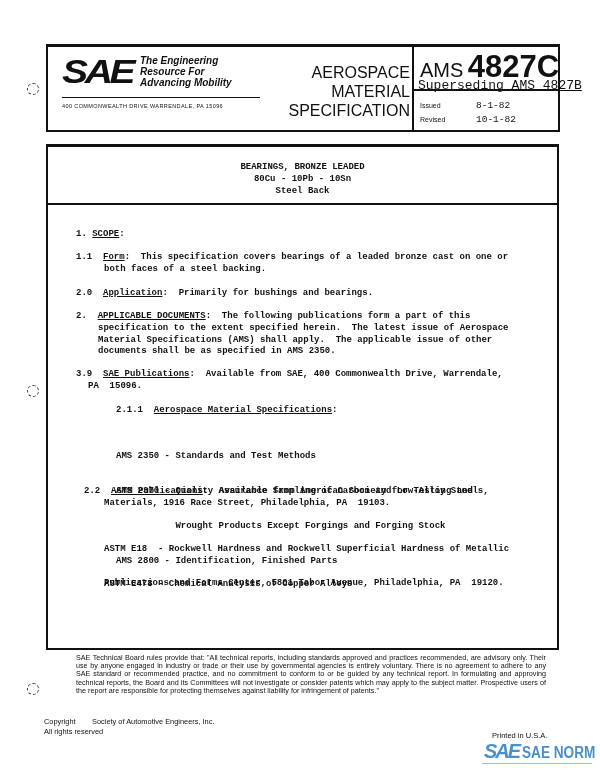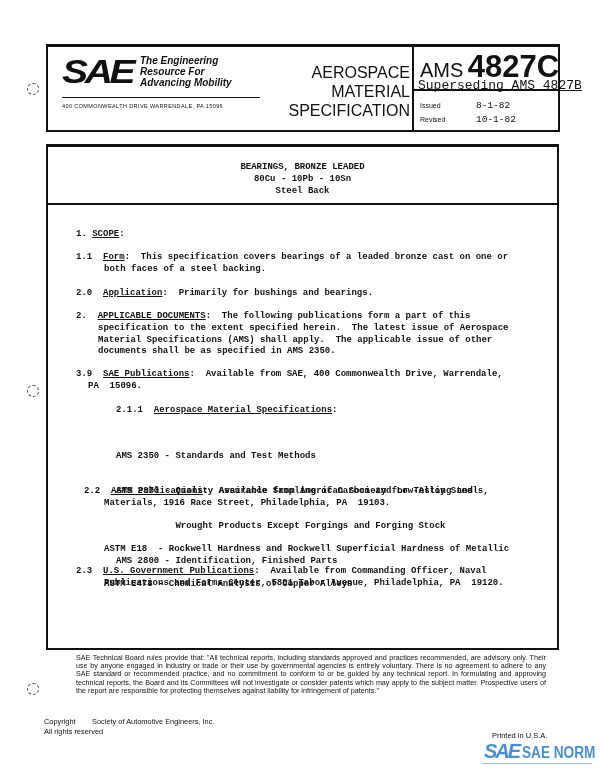--- a/index.html
+++ b/index.html
@@ -110,21 +110,20 @@
   </div>
 
   <div class="abs txt" style="left:36px;top:339px;"><span>2.2</span>  <span class="u">ASTM Publications</span><span>:  Available from American Society for Testing and</span></div>
   <div class="abs txt" style="left:56px;top:351px;">Materials, 1916 Race Street, Philadelphia, PA  19103.</div>
 
   <div class="abs txt" style="left:56px;top:374px;">
     <div>ASTM E18  - Rockwell Hardness and Rockwell Superficial Hardness of Metallic</div>
     <div>ASTM E478 - Chemical Analysis of Copper Alloys</div>
   </div>
 
-  <div class="abs txt" style="left:28px;top:419px;"><span>2.3</span>  <span class="u">U.S. Government Publications</span><span>:  Available from Commanding Officer, Naval</span></div>
   <div class="abs txt" style="left:56px;top:431px;">Publications and Forms Center, 5801 Tabor Avenue, Philadelphia, PA  19120.</div>
 </div>
 
 <div class="abs legal">SAE Technical Board rules provide that: "All technical reports, including standards approved and practices recommended, are advisory only. Their use by anyone engaged in industry or trade or their use by governmental agencies is entirely voluntary. There is no agreement to adhere to any SAE standard or recommended practice, and no commitment to conform to or be guided by any technical report. In formulating and approving technical reports, the Board and its Committees will not investigate or consider patents which may apply to the subject matter. Prospective users of the report are responsible for protecting themselves against liability for infringement of patents."</div>
 <div class="abs copy"><div>Copyright        Society of Automotive Engineers, Inc.</div><div>All rights reserved</div></div>
 <div class="abs printed">Printed in U.S.A.</div>
 <div class="abs wm"><span class="sae">SAE</span><span class="norm">SAE NORM</span></div>
 <div class="abs wm-sub"></div>
 
 </body></html>

